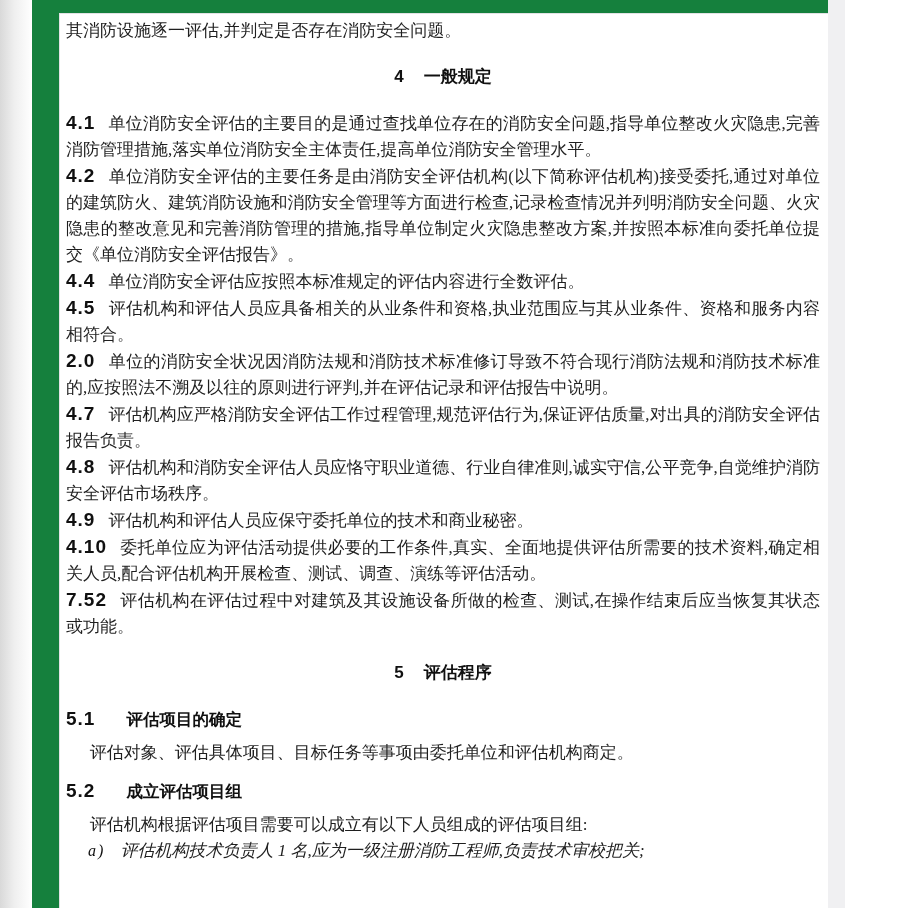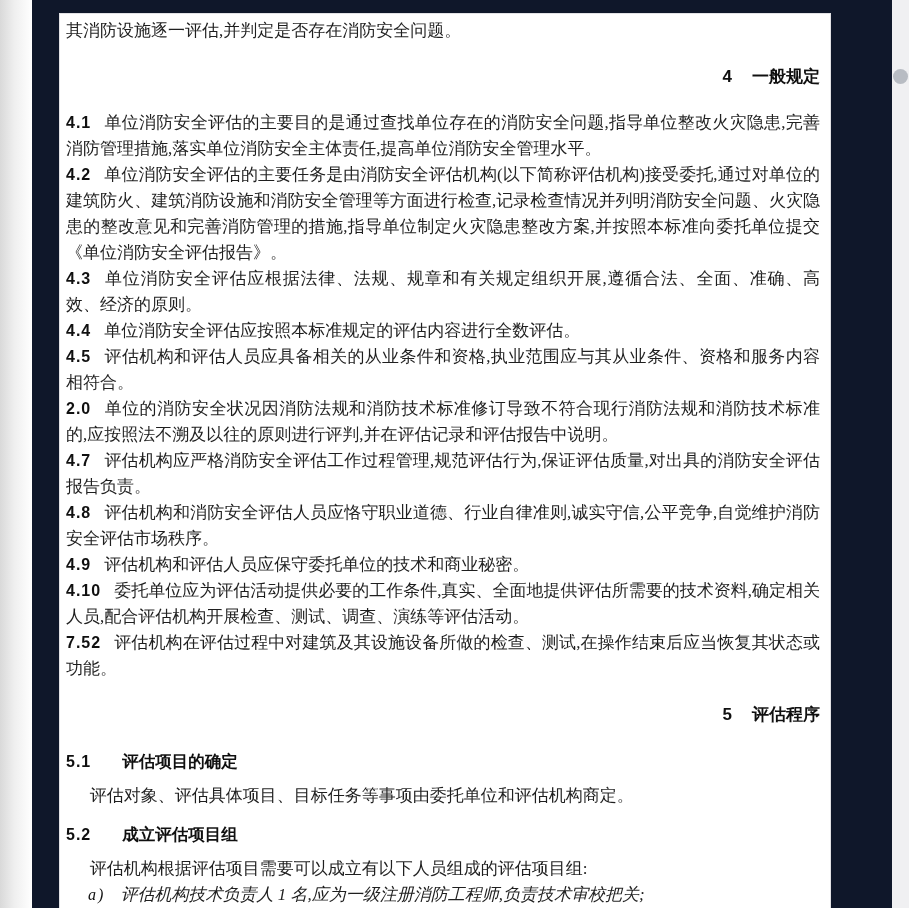--- a/index.html
+++ b/index.html
@@ -5,22 +5,22 @@
   * { box-sizing: border-box; }
   html, body {
     margin: 0; padding: 0;
     width: 909px; height: 908px;
     background: #ffffff;
     overflow: hidden;
     font-family: "Liberation Serif", "DejaVu Serif", serif;
   }
   .viewport {
     position: relative;
-    width: 909px; height: 908px;
-    background: #0f172a;
+    width: 845px; height: 908px;
+    background: #15803d;
     overflow: hidden;
   }
   
   .left-shadow {
     position: absolute; left: 0; top: 0; bottom: 0;
     width: 32px;
     background: linear-gradient(90deg, #d9d9d9 0%, #efefef 45%, #ffffff 100%);
   }
   
   .page {
@@ -35,32 +35,32 @@
   .doc {
     color: #1f1f1f;
     font-size: 17px;
     line-height: 26px;
     text-align: justify;
   }
   .doc p { margin: 0; }
   .num {
     font-family: "Liberation Sans", "DejaVu Sans", sans-serif;
     font-weight: 700;
-    font-size: 16px;
+    font-size: 19px;
     color: #101010;
     letter-spacing: 1px;
   }
   .clause .num { margin-right: 13px; }
   .h1 {
     margin: 20px 0 !important;
     font-family: "Liberation Sans", "DejaVu Sans", sans-serif;
     font-weight: 700;
     font-size: 17px;
     color: #101010;
-    text-align: right;
+    text-align: center;
   }
   .h1 .num { margin-right: 19px; font-size: 17px; }
   .h2 {
     margin: 12px 0 8px !important;
     font-family: "Liberation Sans", "DejaVu Sans", sans-serif;
     font-weight: 700;
     font-size: 16.5px;
     color: #101010;
     text-align: left;
   }
@@ -93,21 +93,20 @@
 
 <div class="viewport">
   <div class="left-shadow"></div>
 
   <div class="page">
     <div class="doc" id="doc-flow">
         <p class="body"><span>其消防设施逐一评估,并判定是否存在消防安全问题。</span></p>
         <p class="h1"><span class="num">4</span><span>一般规定</span></p>
         <p class="clause"><span class="num">4.1</span><span>单位消防安全评估的主要目的是通过查找单位存在的消防安全问题,指导单位整改火灾隐患,完善消防管理措施,落实单位消防安全主体责任,提高单位消防安全管理水平。</span></p>
         <p class="clause"><span class="num">4.2</span><span>单位消防安全评估的主要任务是由消防安全评估机构(以下简称评估机构)接受委托,通过对单位的建筑防火、建筑消防设施和消防安全管理等方面进行检查,记录检查情况并列明消防安全问题、火灾隐患的整改意见和完善消防管理的措施,指导单位制定火灾隐患整改方案,并按照本标准向委托单位提交《单位消防安全评估报告》。</span></p>
-        <p class="clause"><span class="num">4.3</span><span>单位消防安全评估应根据法律、法规、规章和有关规定组织开展,遵循合法、全面、准确、高效、经济的原则。</span></p>
         <p class="clause"><span class="num">4.4</span><span>单位消防安全评估应按照本标准规定的评估内容进行全数评估。</span></p>
         <p class="clause"><span class="num">4.5</span><span>评估机构和评估人员应具备相关的从业条件和资格,执业范围应与其从业条件、资格和服务内容相符合。</span></p>
         <p class="clause"><span class="num">2.0</span><span>单位的消防安全状况因消防法规和消防技术标准修订导致不符合现行消防法规和消防技术标准的,应按照法不溯及以往的原则进行评判,并在评估记录和评估报告中说明。</span></p>
         <p class="clause"><span class="num">4.7</span><span>评估机构应严格消防安全评估工作过程管理,规范评估行为,保证评估质量,对出具的消防安全评估报告负责。</span></p>
         <p class="clause"><span class="num">4.8</span><span>评估机构和消防安全评估人员应恪守职业道德、行业自律准则,诚实守信,公平竞争,自觉维护消防安全评估市场秩序。</span></p>
         <p class="clause"><span class="num">4.9</span><span>评估机构和评估人员应保守委托单位的技术和商业秘密。</span></p>
         <p class="clause"><span class="num">4.10</span><span>委托单位应为评估活动提供必要的工作条件,真实、全面地提供评估所需要的技术资料,确定相关人员,配合评估机构开展检查、测试、调查、演练等评估活动。</span></p>
         <p class="clause"><span class="num">7.52</span><span>评估机构在评估过程中对建筑及其设施设备所做的检查、测试,在操作结束后应当恢复其状态或功能。</span></p>
         <p class="h1"><span class="num">5</span><span>评估程序</span></p>
         <p class="h2"><span class="num">5.1</span><span>评估项目的确定</span></p>

